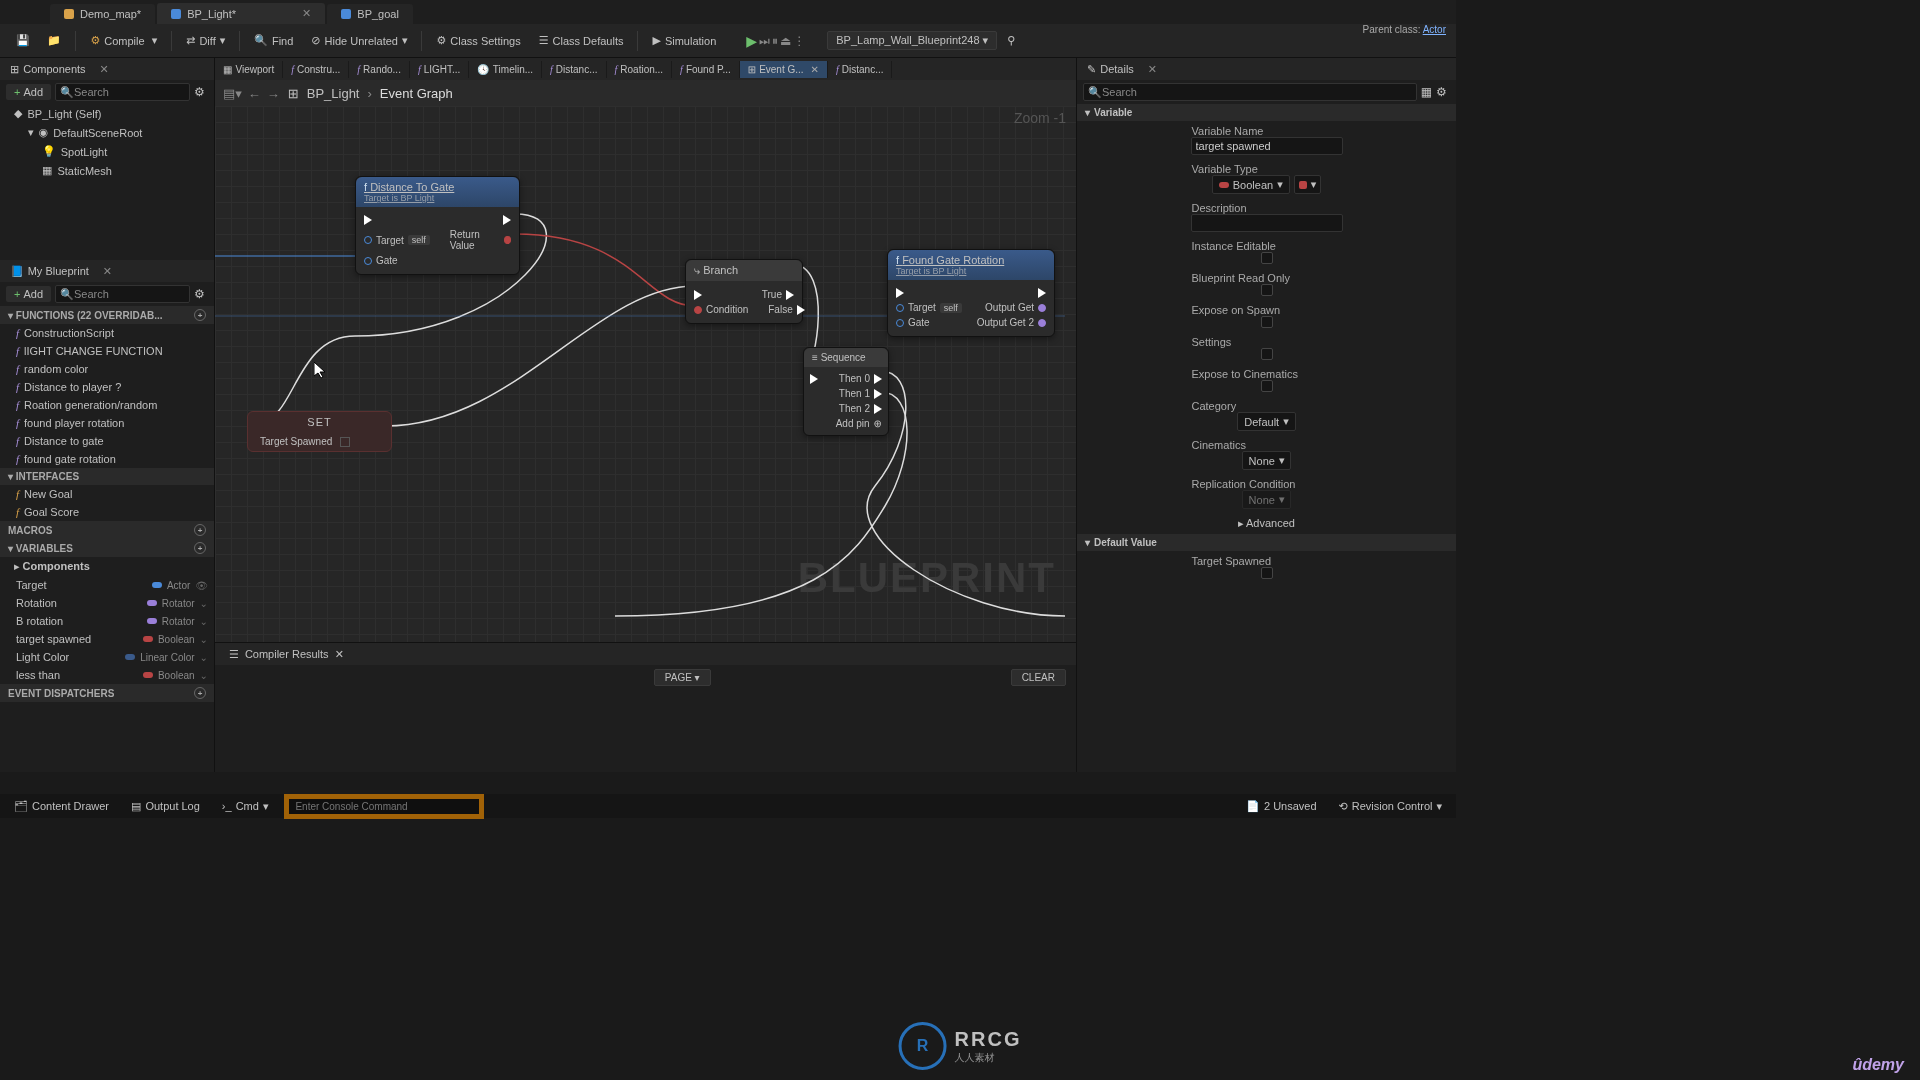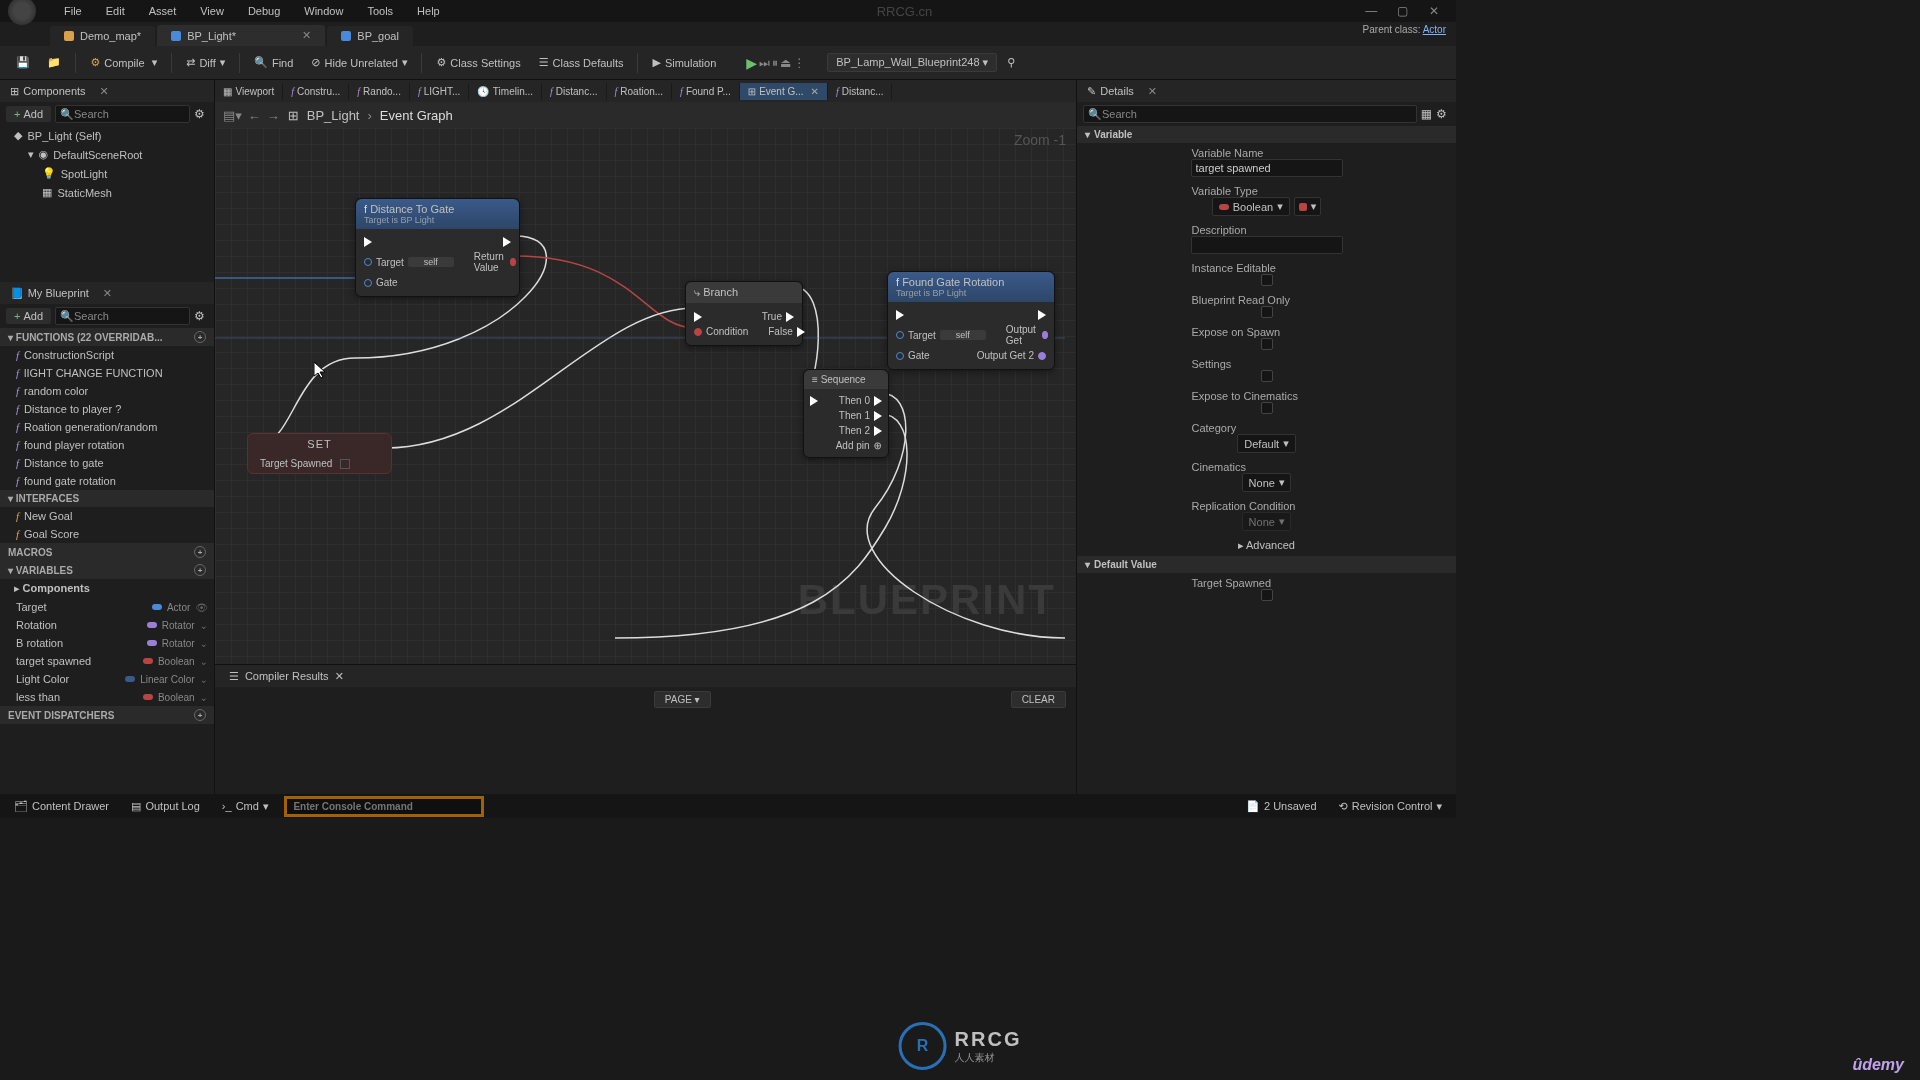--- a/index.html
+++ b/index.html
@@ -61,30 +61,30 @@
 .crumbs { height:26px; background:#2a2a2a; display:flex; align-items:center; padding:0 8px; gap:8px; font-size:13px; }
 .crumbs .nav { display:flex; gap:6px; color:#888; }
 .crumbs .arrow { color:#888; }
 .crumbs .cur { color:#ddd;text-align:right; }
 .graph { flex:1; position:relative; background:#262626; background-image:linear-gradient(#2e2e2e 1px,transparent 1px),linear-gradient(90deg,#2e2e2e 1px,transparent 1px); background-size:16px 16px; overflow:hidden; }
 .graph .zoom { position:absolute; right:10px; top:4px; font-size:14px; color:#555; }
 .graph .bp-water { position:absolute; right:20px; bottom:40px; font-size:42px; font-weight:bold; color:#3a3a3a; letter-spacing:2px; }
 
 .node { position:absolute; background:#2b2b2b; border:1px solid #111; border-radius:6px; font-size:10px; box-shadow:0 2px 6px rgba(0,0,0,.4); }
 .node .nhead { padding:4px 8px; border-radius:6px 6px 0 0; font-size:11px; }
-.node .nhead.blue { background:linear-gradient(#3a5a8a,#2d4668); }
+.node .nhead.blue { background:linear-gradient(#3a5a8a,#2d4668);text-decoration:underline; }
 .node .nhead .sub { font-size:9px; opacity:.7; display:block; }
 .node .nbody { padding:6px 8px; }
 .node .nrow { display:flex; justify-content:space-between; align-items:center; padding:2px 0; gap:20px; }
 .node .pin { display:flex; align-items:center; gap:4px; }
 .node .tri { width:0; height:0; border-top:5px solid transparent; border-bottom:5px solid transparent; }
 .node .tri.in { border-left:8px solid #fff; }
 .node .tri.out { border-left:8px solid #fff; }
 .node .dot { width:8px; height:8px; border-radius:50%; border:1px solid; }
-.node .selfbox { background:#3a3a3a; padding:0 16px; border-radius:2px; font-size:9px; }
+.node .selfbox { background:#3a3a3a; padding:0 4px; border-radius:2px; font-size:9px; }
 .setnode { position:absolute; background:#3a2828; border:1px solid #5a3030; border-radius:6px; font-size:10px; padding:4px 8px; }
 .setnode .sh { text-align:center; font-size:11px; letter-spacing:1px; padding-bottom:4px; }
 
 svg.wires { position:absolute; top:0; left:0; width:100%; height:100%; pointer-events:none; }
 
 .compiler { height:130px; background:#1e1e1e; border-top:1px solid #111; display:flex; flex-direction:column; }
 .compiler .chead { height:22px; display:flex; align-items:center; padding:0 6px; background:#252525; }
 .compiler .chead .ct { padding:2px 8px; font-size:11px; display:flex; gap:6px; }
 .compiler .cbody { flex:1; padding:8px 20px; font-family:Consolas,monospace; font-size:11px; color:#aaa; position:relative; }
 .compiler .cbody ul { list-style:disc; margin-left:12px; }
@@ -95,53 +95,36 @@
 .detrow { display:flex; align-items:center; padding:4px 10px; font-size:11px;flex-direction:column; }
 .detrow .lbl { width:150px; color:#aaa; }
 .detrow .val { flex:1; }
 .detrow input[type=text] { background:#151515; border:1px solid #333; color:#ccc; padding:2px 4px; font-size:11px; width:100%; border-radius:2px; }
 .detrow .sel { background:#151515; border:1px solid #333; padding:2px 6px; border-radius:2px; display:flex; align-items:center; gap:4px; font-size:11px; }
 .detrow .chk { width:12px; height:12px; background:#151515; border:1px solid #444; border-radius:2px; }
 .sechead2 { background:#2a2a2a; padding:3px 8px; font-size:10px; font-weight:bold; display:flex; align-items:center; gap:4px; }
 
 .statusbar { height:24px; background:#151515; display:flex; align-items:center; padding:0 8px; gap:10px; font-size:11px; position:absolute; bottom:0; left:0; right:0; }
 .statusbar .sbtn { padding:2px 6px; display:flex; align-items:center; gap:4px; }
-.statusbar .cmd { background:#0f0f0f; border:3px solid #a16207; padding:2px 6px; width:200px; color:#666; font-size:10px;font-weight:bold; }
+.statusbar .cmd { background:#0f0f0f; border:5px solid #a16207; padding:2px 6px; width:200px; color:#666; font-size:10px; }
 .statusbar .spacer { flex:1; }
 
 .logo-overlay { position:absolute; left:50%; bottom:10px; transform:translateX(-50%); display:flex; align-items:center; gap:8px; opacity:.85; }
 .logo-overlay .ring { width:48px; height:48px; border:3px solid #2a7fd4; border-radius:50%; display:flex; align-items:center; justify-content:center; color:#2a7fd4; font-weight:bold; font-size:16px; }
 .logo-overlay .txt { font-size:20px; color:#ddd; font-weight:bold; letter-spacing:2px; }
 .logo-overlay .sub { font-size:10px; color:#aaa; display:block; }
 .udemy { position:absolute; right:16px; bottom:6px; font-size:16px; color:#c0a2e8; font-weight:bold; font-style:italic; }
 
 .cursor { position:absolute; width:12px; height:18px; pointer-events:none; }
 </style>
 </head>
 <body>
 
 <div class="scale">
 
-<div class="menubar">
-  <div class="logo"></div>
-  <span class="mitem">File</span>
-  <span class="mitem">Edit</span>
-  <span class="mitem">Asset</span>
-  <span class="mitem">View</span>
-  <span class="mitem">Debug</span>
-  <span class="mitem">Window</span>
-  <span class="mitem">Tools</span>
-  <span class="mitem">Help</span>
-  <span class="center">RRCG.cn</span>
-  <div class="winbtns">
-    <span>—</span>
-    <span>▢</span>
-    <span>✕</span>
-  </div>
-</div>
 
 <div class="tabbar">
   <div class="tab">
         <span class="dot" style="background:#d9a24a"></span>
         <span>Demo_map*</span>
       </div>
   <div class="tab active">
         <span class="dot" style="background:#4a8ad9"></span>
         <span>BP_Light*</span>
         <span style="margin-left:60px;color:#888">✕</span>

